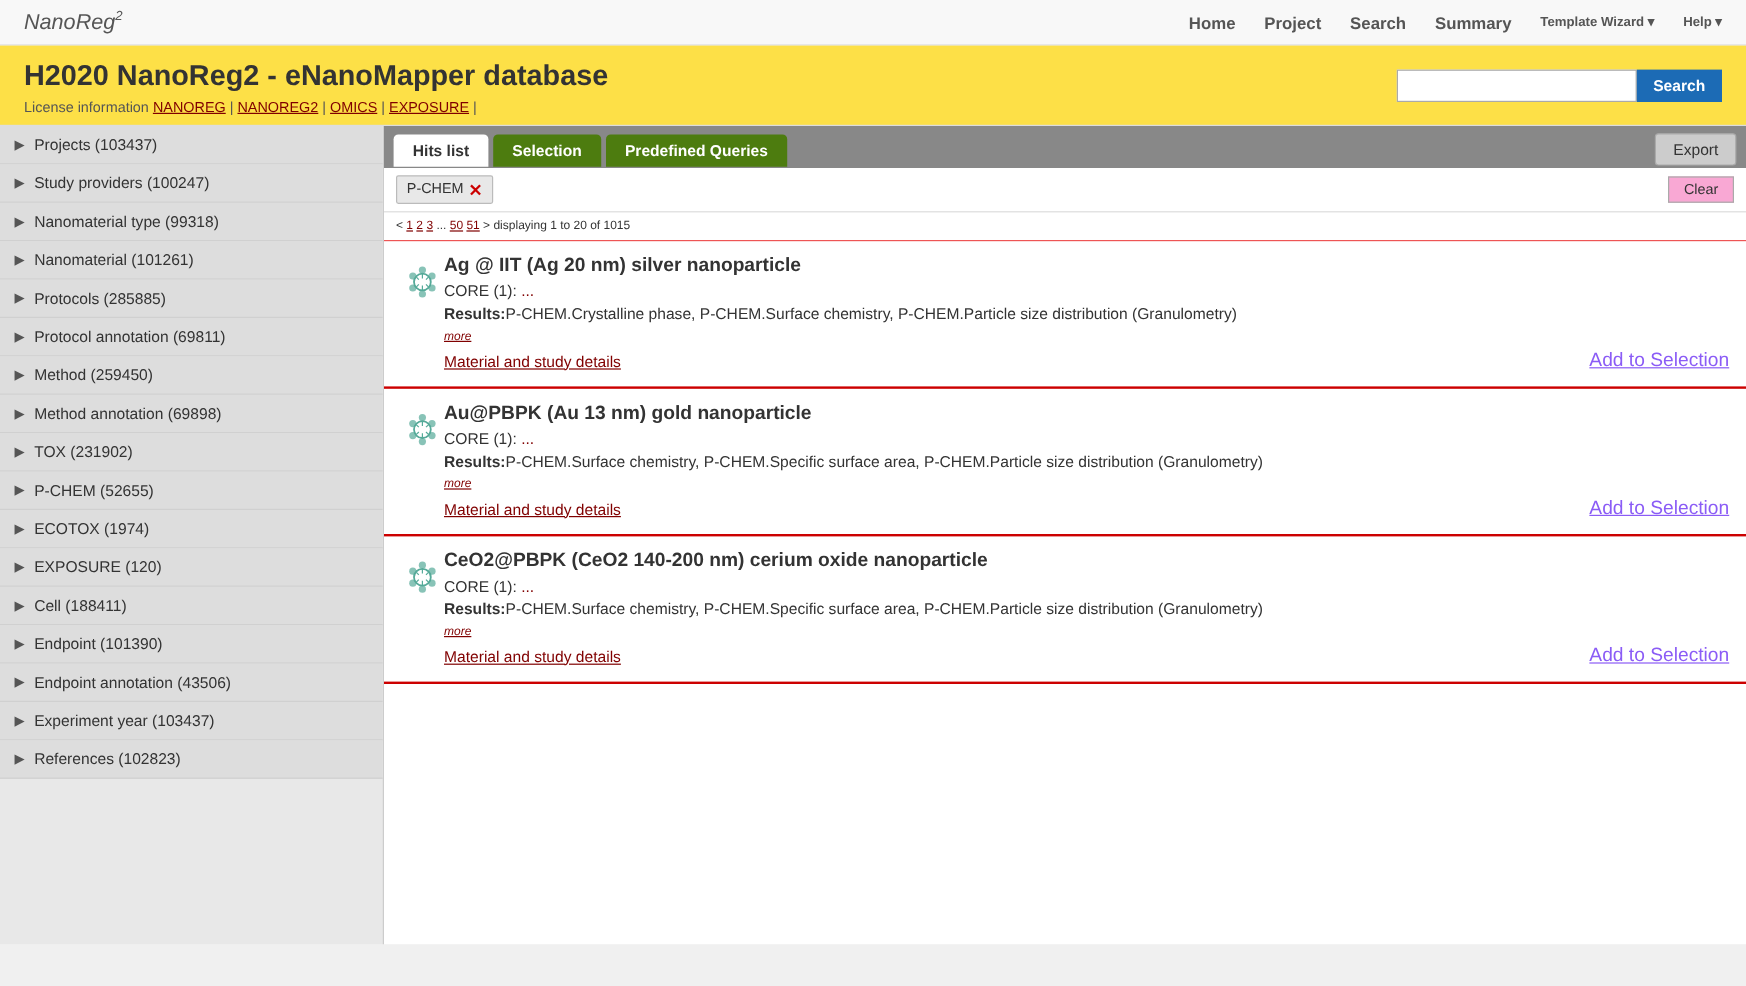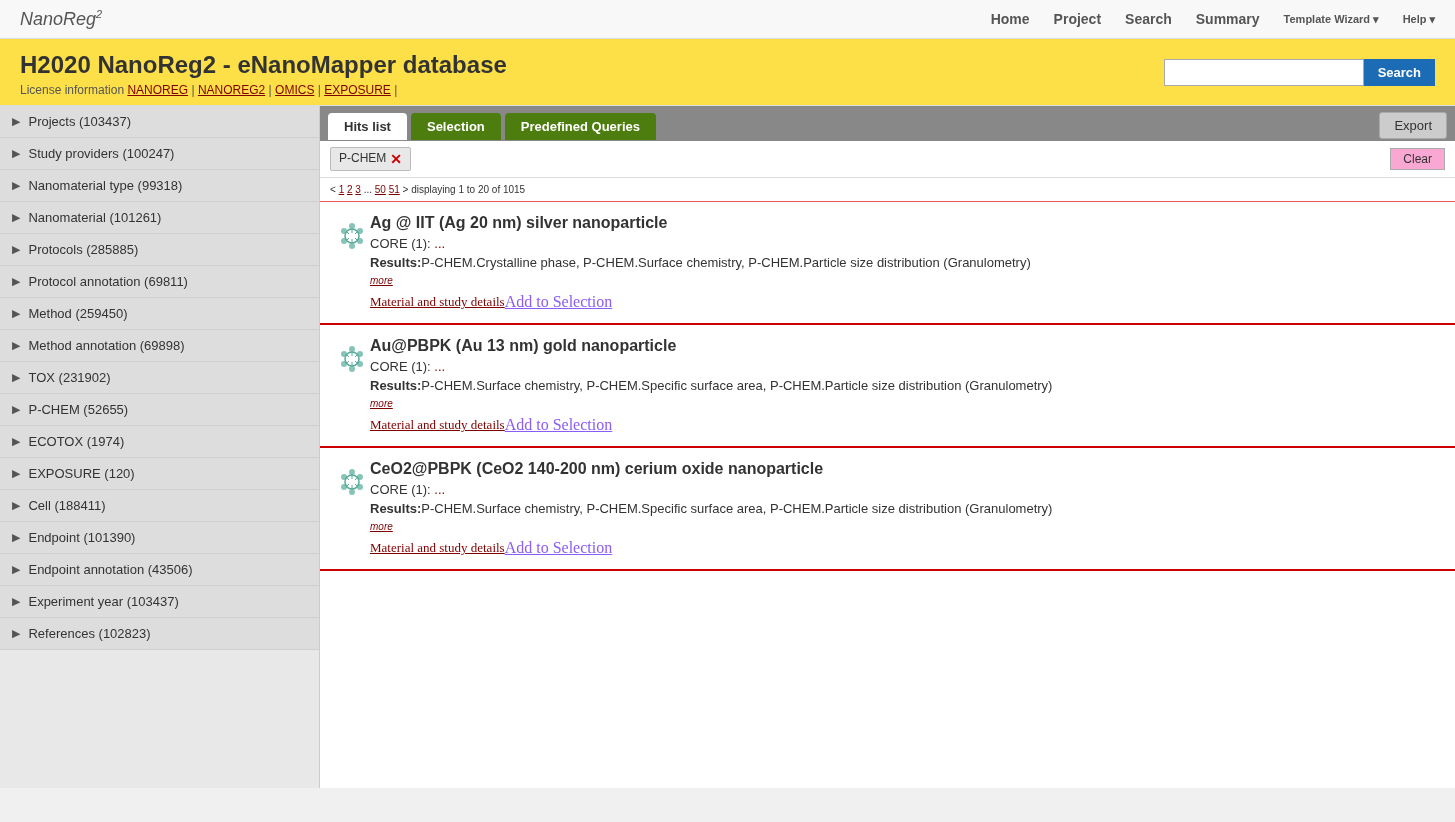--- a/index.html
+++ b/index.html
@@ -176,23 +176,23 @@
       color: #333;
       margin-bottom: 4px;
     }
     .result-core { font-size: 13px; color: #333; margin-bottom: 4px; }
     .result-core a { color: #800000; text-decoration: none; }
     .result-results { font-size: 13px; color: #333; margin-bottom: 2px; }
     .result-results strong { font-weight: bold; }
     .result-more { color: #800000; text-decoration: underline; font-size: 10px; font-style: italic; cursor: pointer; }
     .result-footer {
       display: flex;
+      justify-content: space-between;
       align-items: center;
       margin-top: 6px;
-      font-family: Liberation Serif, serif;
     }
     .result-footer a { color: #800000; text-decoration: underline; font-size: 13px; cursor: pointer; }
     .add-to-selection { color: #8b5cf6; text-decoration: underline; font-size: 16px; cursor: pointer; }
 
     
     .nano-icon svg { width: 36px; height: 36px; }
   </style>
 </head>
 <body>
 

